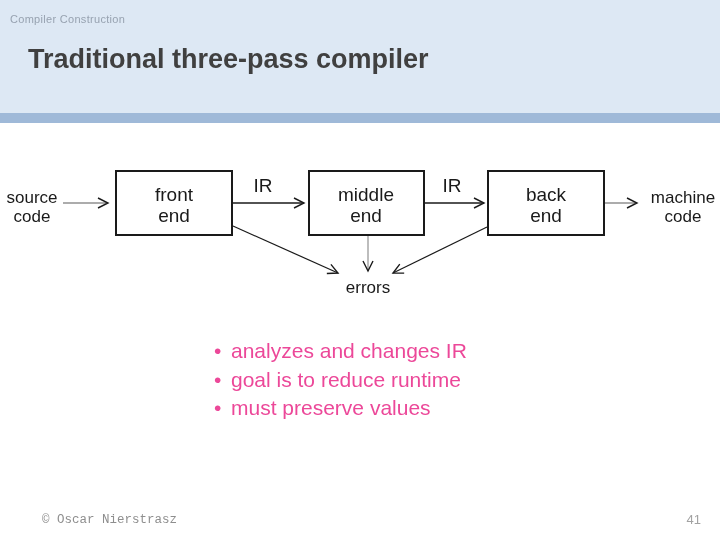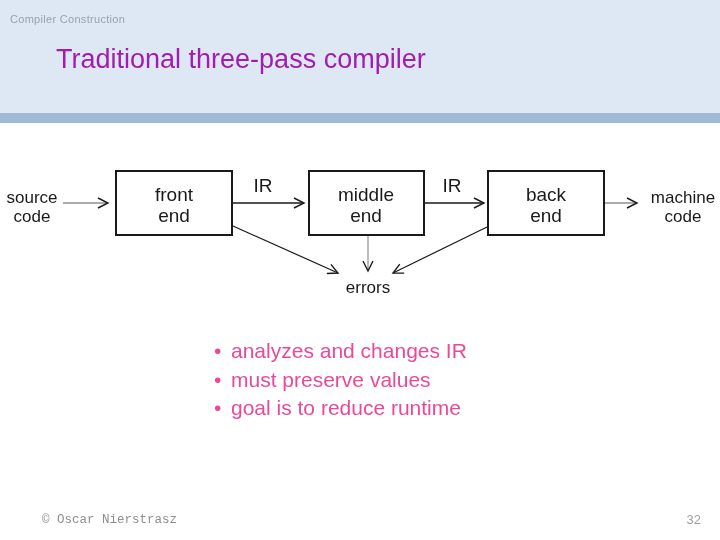--- a/index.html
+++ b/index.html
@@ -4,21 +4,21 @@
 <style>
   html,body{margin:0;padding:0;}
   body{font-family:"Liberation Sans",sans-serif;}
   #slide{
     position:relative;width:720px;height:540px;background:#ffffff;
     overflow:hidden;
   }
   
   .header{position:absolute;left:0;top:0;width:720px;height:113px;background:#dde8f4;padding-left:8px;}
   .course{position:absolute;left:10px;top:13px;font-size:11px;color:#97a2b0;letter-spacing:0.3px;}
-  .title{position:absolute;left:56px;top:44px;font-size:27px;font-weight:normal;color:#a21caf;white-space:nowrap;}
+  .title{position:absolute;left:28px;top:44px;font-size:27px;font-weight:bold;color:#404040;white-space:nowrap;}
   .accentbar{position:absolute;left:0;top:113px;width:720px;height:10px;background:#9fb9d8;}
   
   .diagram{position:absolute;left:0;top:165px;width:720px;height:135px;}
   .diagram text{font-family:"Liberation Sans",sans-serif;fill:#1a1a1a;}
   .dg-label{font-size:17px;}
   .dg-box-label{font-size:19px;}
   .dg-ir{font-size:19px;}
   
   .bullets{position:absolute;left:214px;top:337px;color:#ec4899;font-size:21px;line-height:28.5px;}
   .bullet-line{white-space:nowrap;}
@@ -78,23 +78,23 @@
     <text class="dg-label" x="683" y="57" text-anchor="middle">code</text>
 
     <text class="dg-label" x="368" y="128" text-anchor="middle">errors</text>
   </svg>
 
   <div class="bullets">
     <div class="bullet-line">
       <span class="dot">•</span><span>analyzes and changes IR</span>
     </div>
     <div class="bullet-line">
-      <span class="dot">•</span><span>must preserve values</span>
+      <span class="dot">•</span><span>goal is to reduce runtime</span>
     </div>
     <div class="bullet-line">
-      <span class="dot">•</span><span>goal is to reduce runtime</span>
+      <span class="dot">•</span><span>must preserve values</span>
     </div>
   </div>
 
   <div class="copyright">© Oscar Nierstrasz</div>
-  <div class="pagenum">32</div>
+  <div class="pagenum">41</div>
 
 </div>
 
 </body></html>

